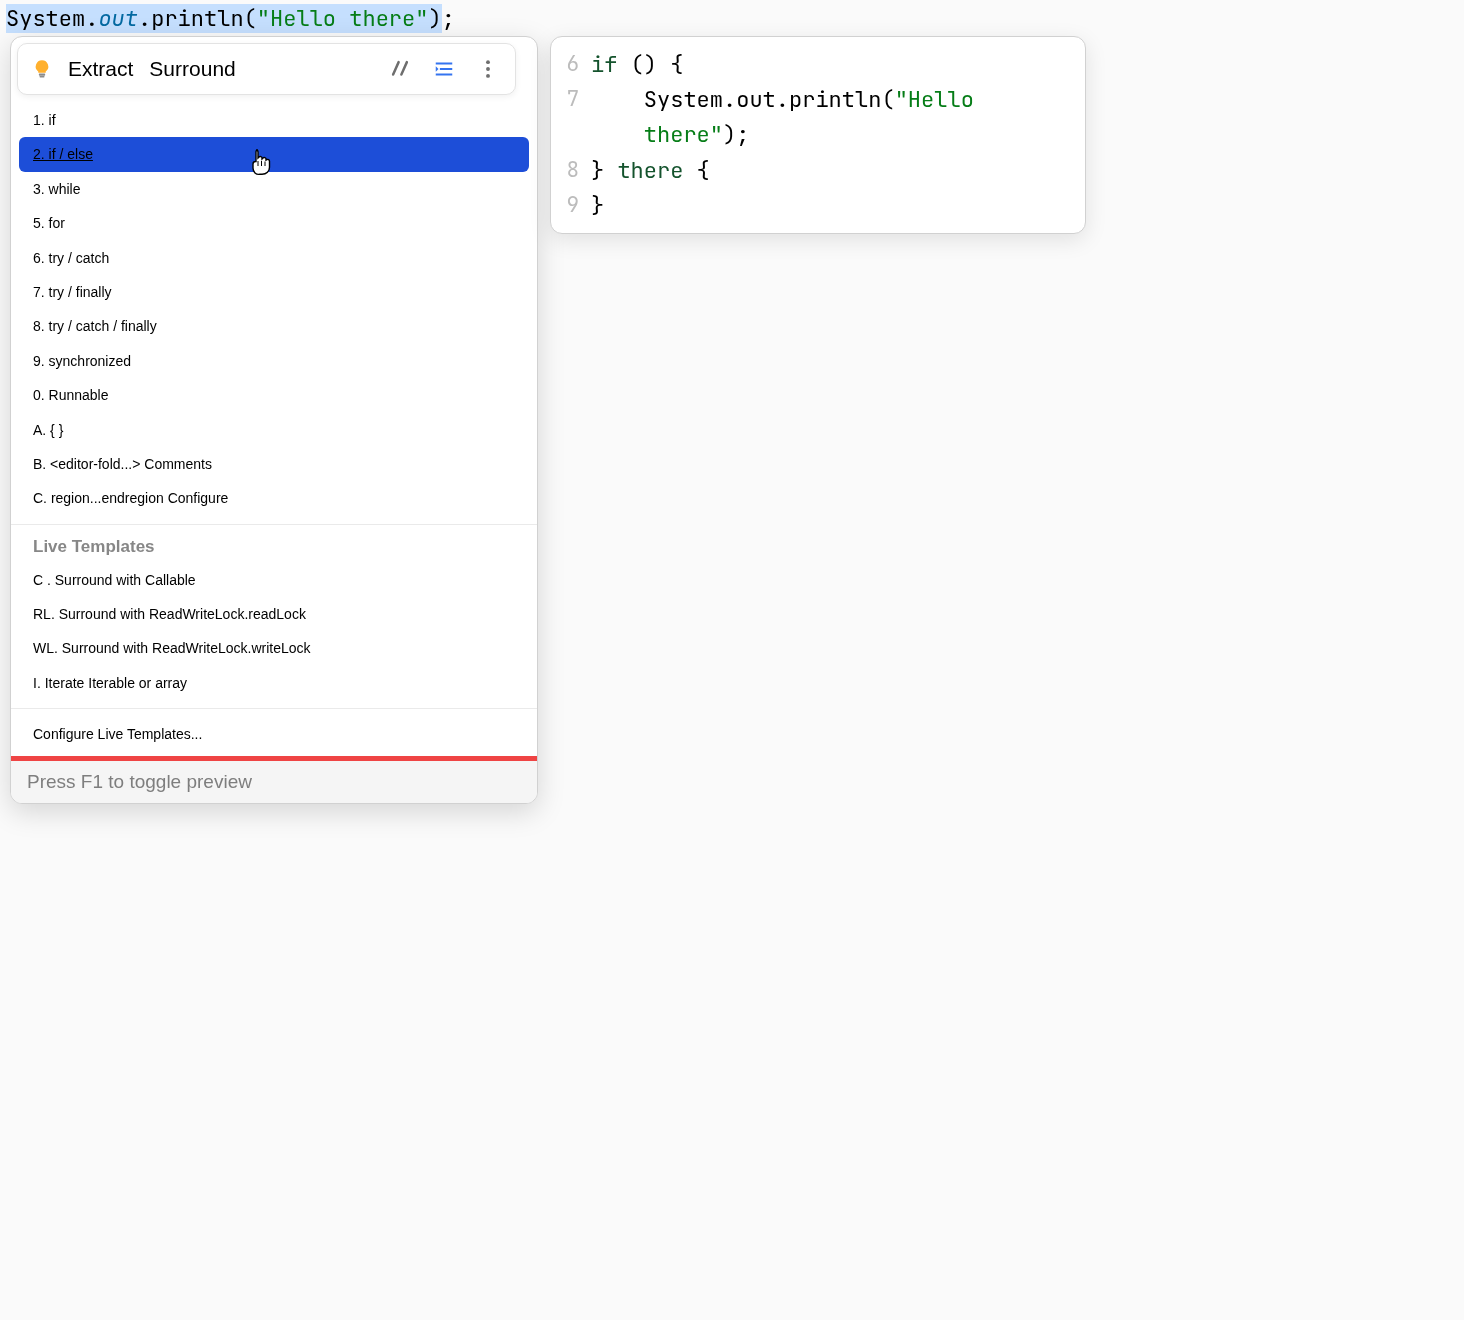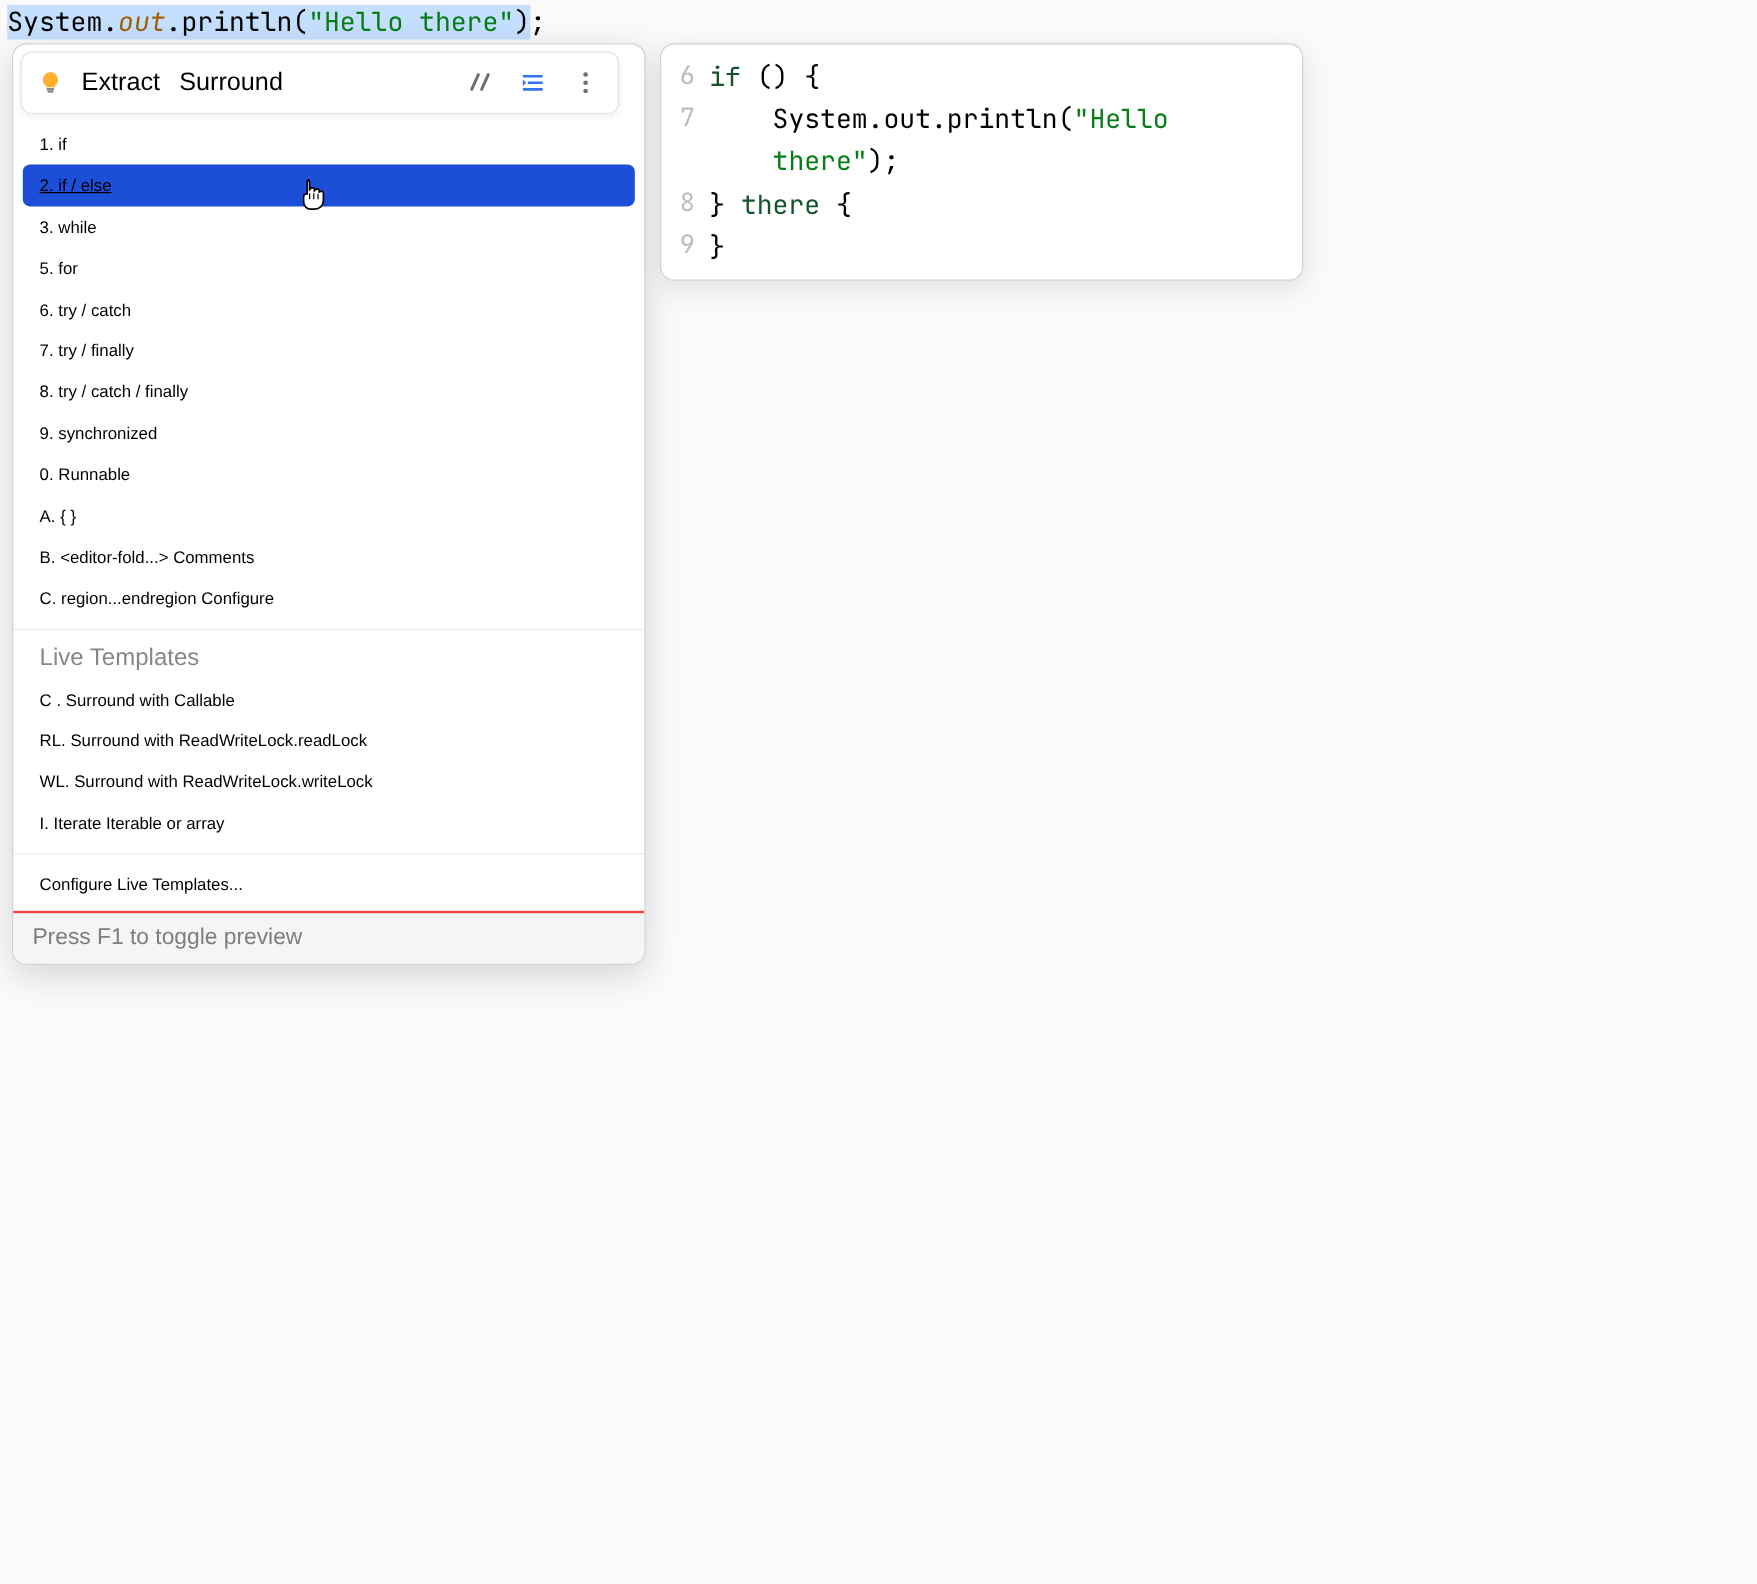--- a/index.html
+++ b/index.html
@@ -26,21 +26,21 @@
       font-size: 22px;
       background: #fafafa;
     }
 
     .code-line .selection {
       background: #C5DFFE;
       display: inline;
     }
 
     .keyword { color: #14532d; }
-    .field { color: #a16207; font-style: italic; }
+    .field { color: #0369a1; font-style: italic; }
     .string { color: #067d17; }
     .plain { color: #000; }
 
     
     .popup {
       position: absolute;
       top: 36px;
       left: 10px;
       width: 528px;
       background: #fff;
@@ -110,32 +110,32 @@
       text-decoration: underline;
     }
 
     .section-sep {
       border-top: 1px solid #eaeaea;
       margin: 4px 0 4px 0;
     }
 
     .section-header {
       padding: 8px 14px 2px 14px;
-      font-size: 20px;
-      font-weight: 400;
+      font-size: 17px;
+      font-weight: 700;
       color: #878787;
       margin: 0 8px;
     }
 
     .footer {
       background: #f5f5f5;
       padding: 10px 16px;
       font-size: 19px;
       color: #7e7e7e;
-      border-top: 2px solid #ef4444;
+      border-top: 5px solid #ef4444;
     }
 
     
     .pointer-cursor {
       position: absolute;
       top: 148px;
       left: 248px;
       z-index: 10;
       pointer-events: none;
     }

